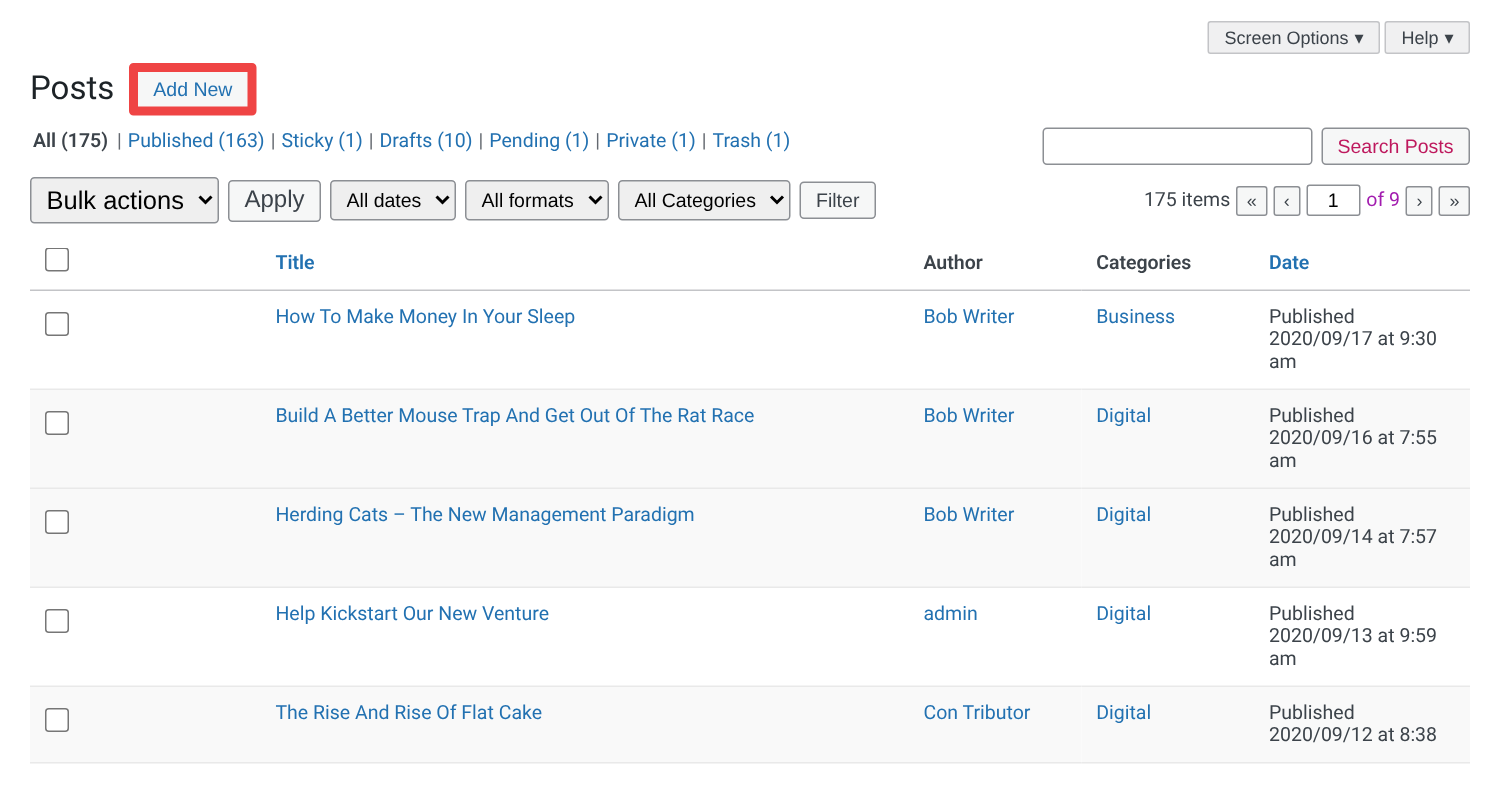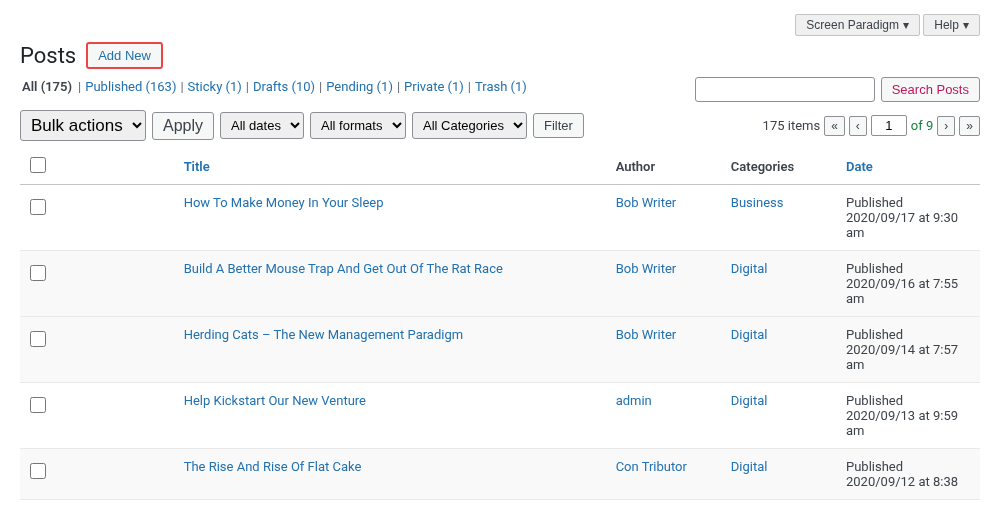--- a/index.html
+++ b/index.html
@@ -41,21 +41,21 @@
       gap: 10px;
       margin-bottom: 10px;
     }
     .page-title {
       font-size: 22px;
       font-weight: 400;
       color: #1d2327;
     }
     .add-new-btn {
       background: #f6f7f7;
-      border: 2px solid #ef4444;
+      border: 6px solid #ef4444;
       color: #2271b1;
       padding: 4px 10px;
       font-size: 13px;
       cursor: pointer;
       border-radius: 3px;
     }
     .subsubsub {
       margin-bottom: 8px;
       font-size: 13px;
       color: #3c434a;
@@ -144,21 +144,21 @@
     .pagination-input {
       border: 1px solid #8c8f94;
       width: 36px;
       text-align: center;
       padding: 2px 4px;
       font-size: 13px;
       border-radius: 2px;
     }
     .pagination-of {
       font-size: 13px;
-      color: #15803d;
+      color: #a21caf;
     }
     .filters-pagination-row {
       display: flex;
       align-items: center;
       margin-bottom: 8px;
     }
     .filters-left {
       display: flex;
       align-items: center;
       gap: 6px;
@@ -218,21 +218,21 @@
     .col-categories { width: 12%; }
     .col-date { width: 15%; }
   </style>
 </head>
 <body>
 
 <div class="wrap">
 
   <div class="top-bar">
     <button class="top-bar-btn">
-      <span>Screen Paradigm</span>
+      <span>Screen Options</span>
       <span>▾</span>
     </button>
     &nbsp;
     <button class="top-bar-btn">
       <span>Help</span>
       <span>▾</span>
     </button>
   </div>
 
   <div class="page-header">

